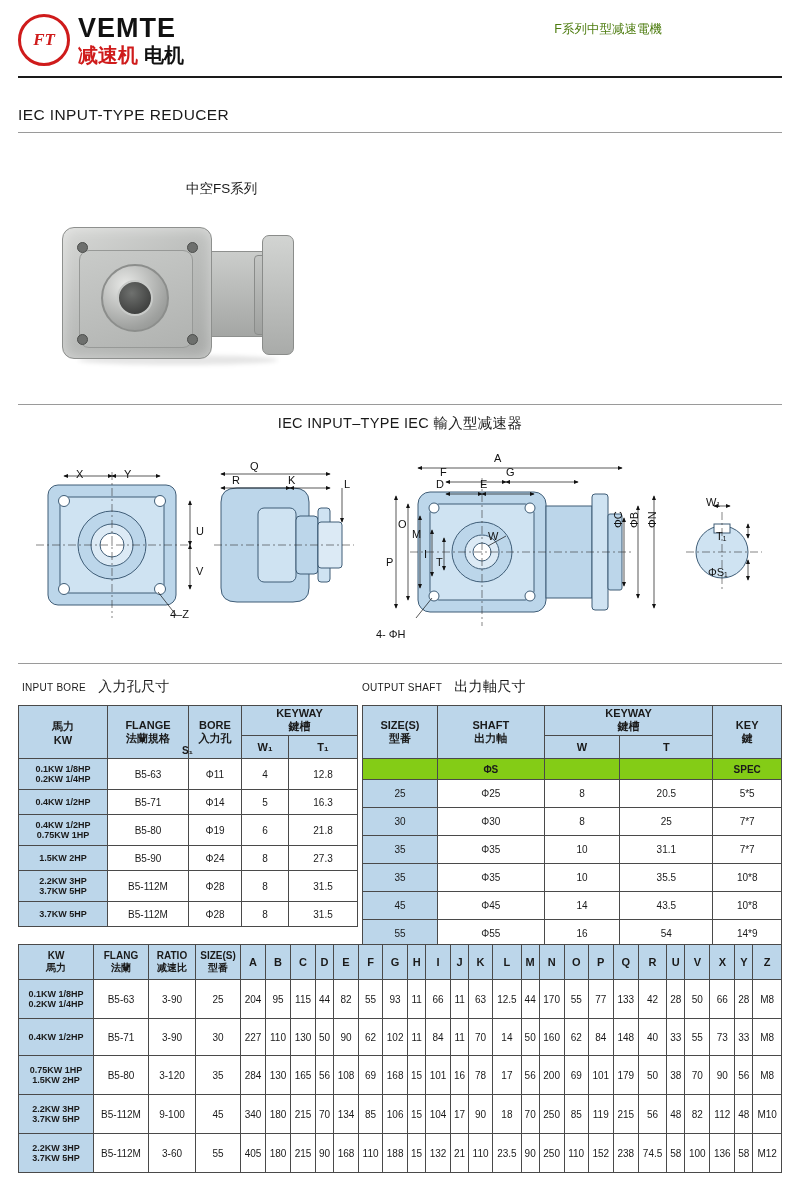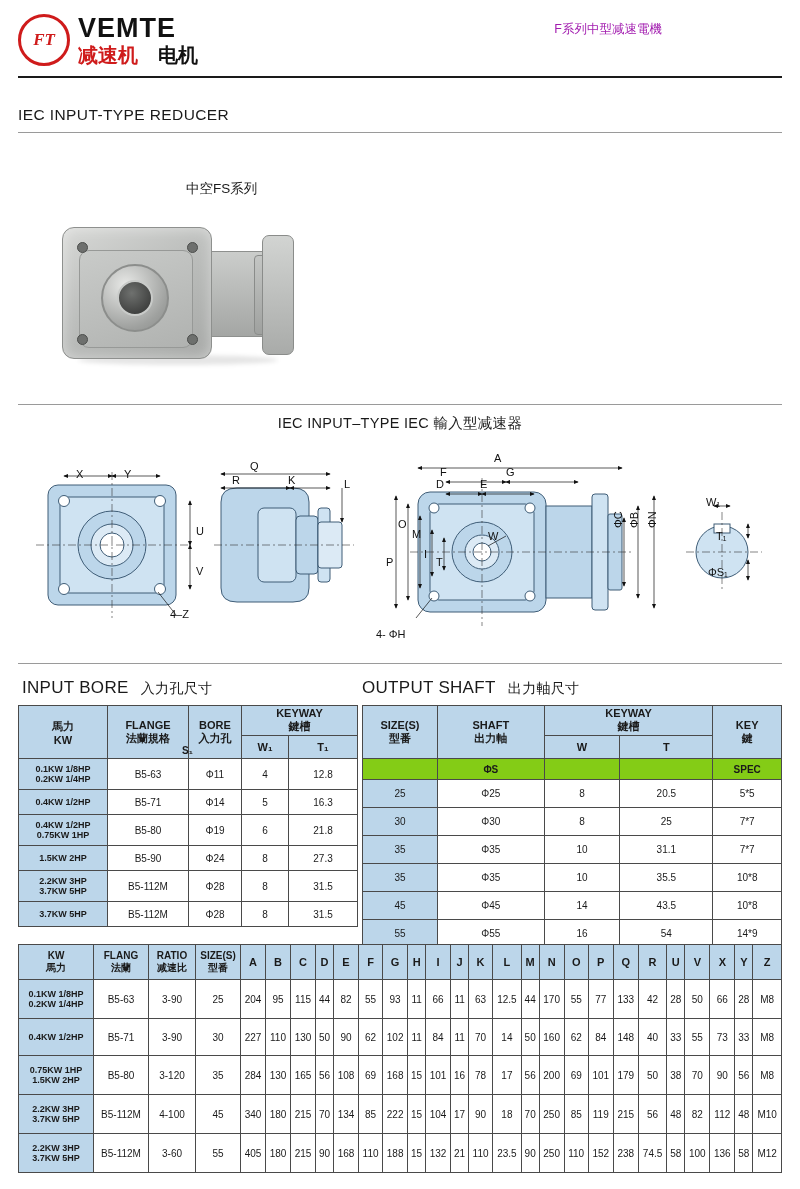--- a/index.html
+++ b/index.html
@@ -19,24 +19,24 @@
     width:46px;height:46px;border-radius:50%;
     border:3px solid #cf1b1b;background:#ffffff;
     display:flex;align-items:center;justify-content:center;
     font-weight:bold;font-size:17px;color:#cf1b1b;
     font-family:"Liberation Serif", serif;
     font-style:italic;
   }
   .logo-text{display:flex;flex-direction:column;justify-content:center;}
   .logo-vemte{font-size:27px;font-weight:bold;letter-spacing:1px;color:#111;line-height:1;}
   .logo-cn{font-size:20px;font-weight:bold;color:#cf1b1b;line-height:1.1;margin-top:2px;}
-  .logo-cn .blk{color:#111;margin-left:20px;}
+  .logo-cn .blk{color:#111;margin-left:6px;}
   .header-right{position:absolute;right:18px;top:18px;text-align:right;}
   .hr-en{font-size:16.5px;color:#333;letter-spacing:.2px;}
-  .hr-cn{font-size:12.5px;color:#a21caf;margin-top:3px;}
+  .hr-cn{font-size:12.5px;color:#4d7c0f;margin-top:3px;}
   .header-rule{position:absolute;left:18px;top:76px;width:764px;height:2px;background:#1a1a1a;}
 
   
   .sec1{position:absolute;left:18px;top:106px;width:764px;}
   .sec-title-en{font-size:15.5px;letter-spacing:.4px;color:#1a1a1a;}
   .sec-title-cn{font-size:15px;margin-top:6px;color:#1a1a1a;}
   .thin-rule{width:764px;height:1px;background:#9a9a9a;margin-top:8px;}
 
   .series-label{position:absolute;left:186px;top:180px;font-size:13.5px;color:#1a1a1a;}
 
@@ -97,21 +97,21 @@
   table td,table th{border:1px solid #4a4a4a;text-align:center;vertical-align:middle;}
   th{background:#bcd6ea;font-weight:bold;font-size:11px;}
   .hdr-blue{background:#84cc16;}
   .lbl-blue{background:#bcd6ea;}
   .white{background:#ffffff;}
 
   #input-bore-table{position:absolute;left:18px;top:705px;width:340px;}
   #output-shaft-table{position:absolute;left:362px;top:705px;width:420px;}
   #main-table{position:absolute;left:18px;top:944px;width:764px;}
 
-  .tt-en{font-size:17px;}
+  .tt-en{font-size:10px;}
 </style>
 </head>
 <body>
 
 <div class="page">
 
   <div class="header">
     <div class="logo-wrap">
       <div class="logo-mark">FT</div>
       <div class="logo-text">
@@ -597,29 +597,29 @@
         <td class="white">56</td>
         <td class="white">M8</td>
       </tr>
 
       <tr>
         <td class="lbl-blue" style="height:36px;font-weight:bold;font-size:9px;">
           <div>2.2KW 3HP</div>
           <div>3.7KW 5HP</div>
         </td>
         <td class="white">B5-112M</td>
-        <td class="white">4-100</td>
+        <td class="white">9-100</td>
         <td class="white">45</td>
         <td class="white">340</td>
         <td class="white">180</td>
         <td class="white">215</td>
         <td class="white">70</td>
         <td class="white">134</td>
         <td class="white">85</td>
-        <td class="white">222</td>
+        <td class="white">106</td>
         <td class="white">15</td>
         <td class="white">104</td>
         <td class="white">17</td>
         <td class="white">90</td>
         <td class="white">18</td>
         <td class="white">70</td>
         <td class="white">250</td>
         <td class="white">85</td>
         <td class="white">119</td>
         <td class="white">215</td>

